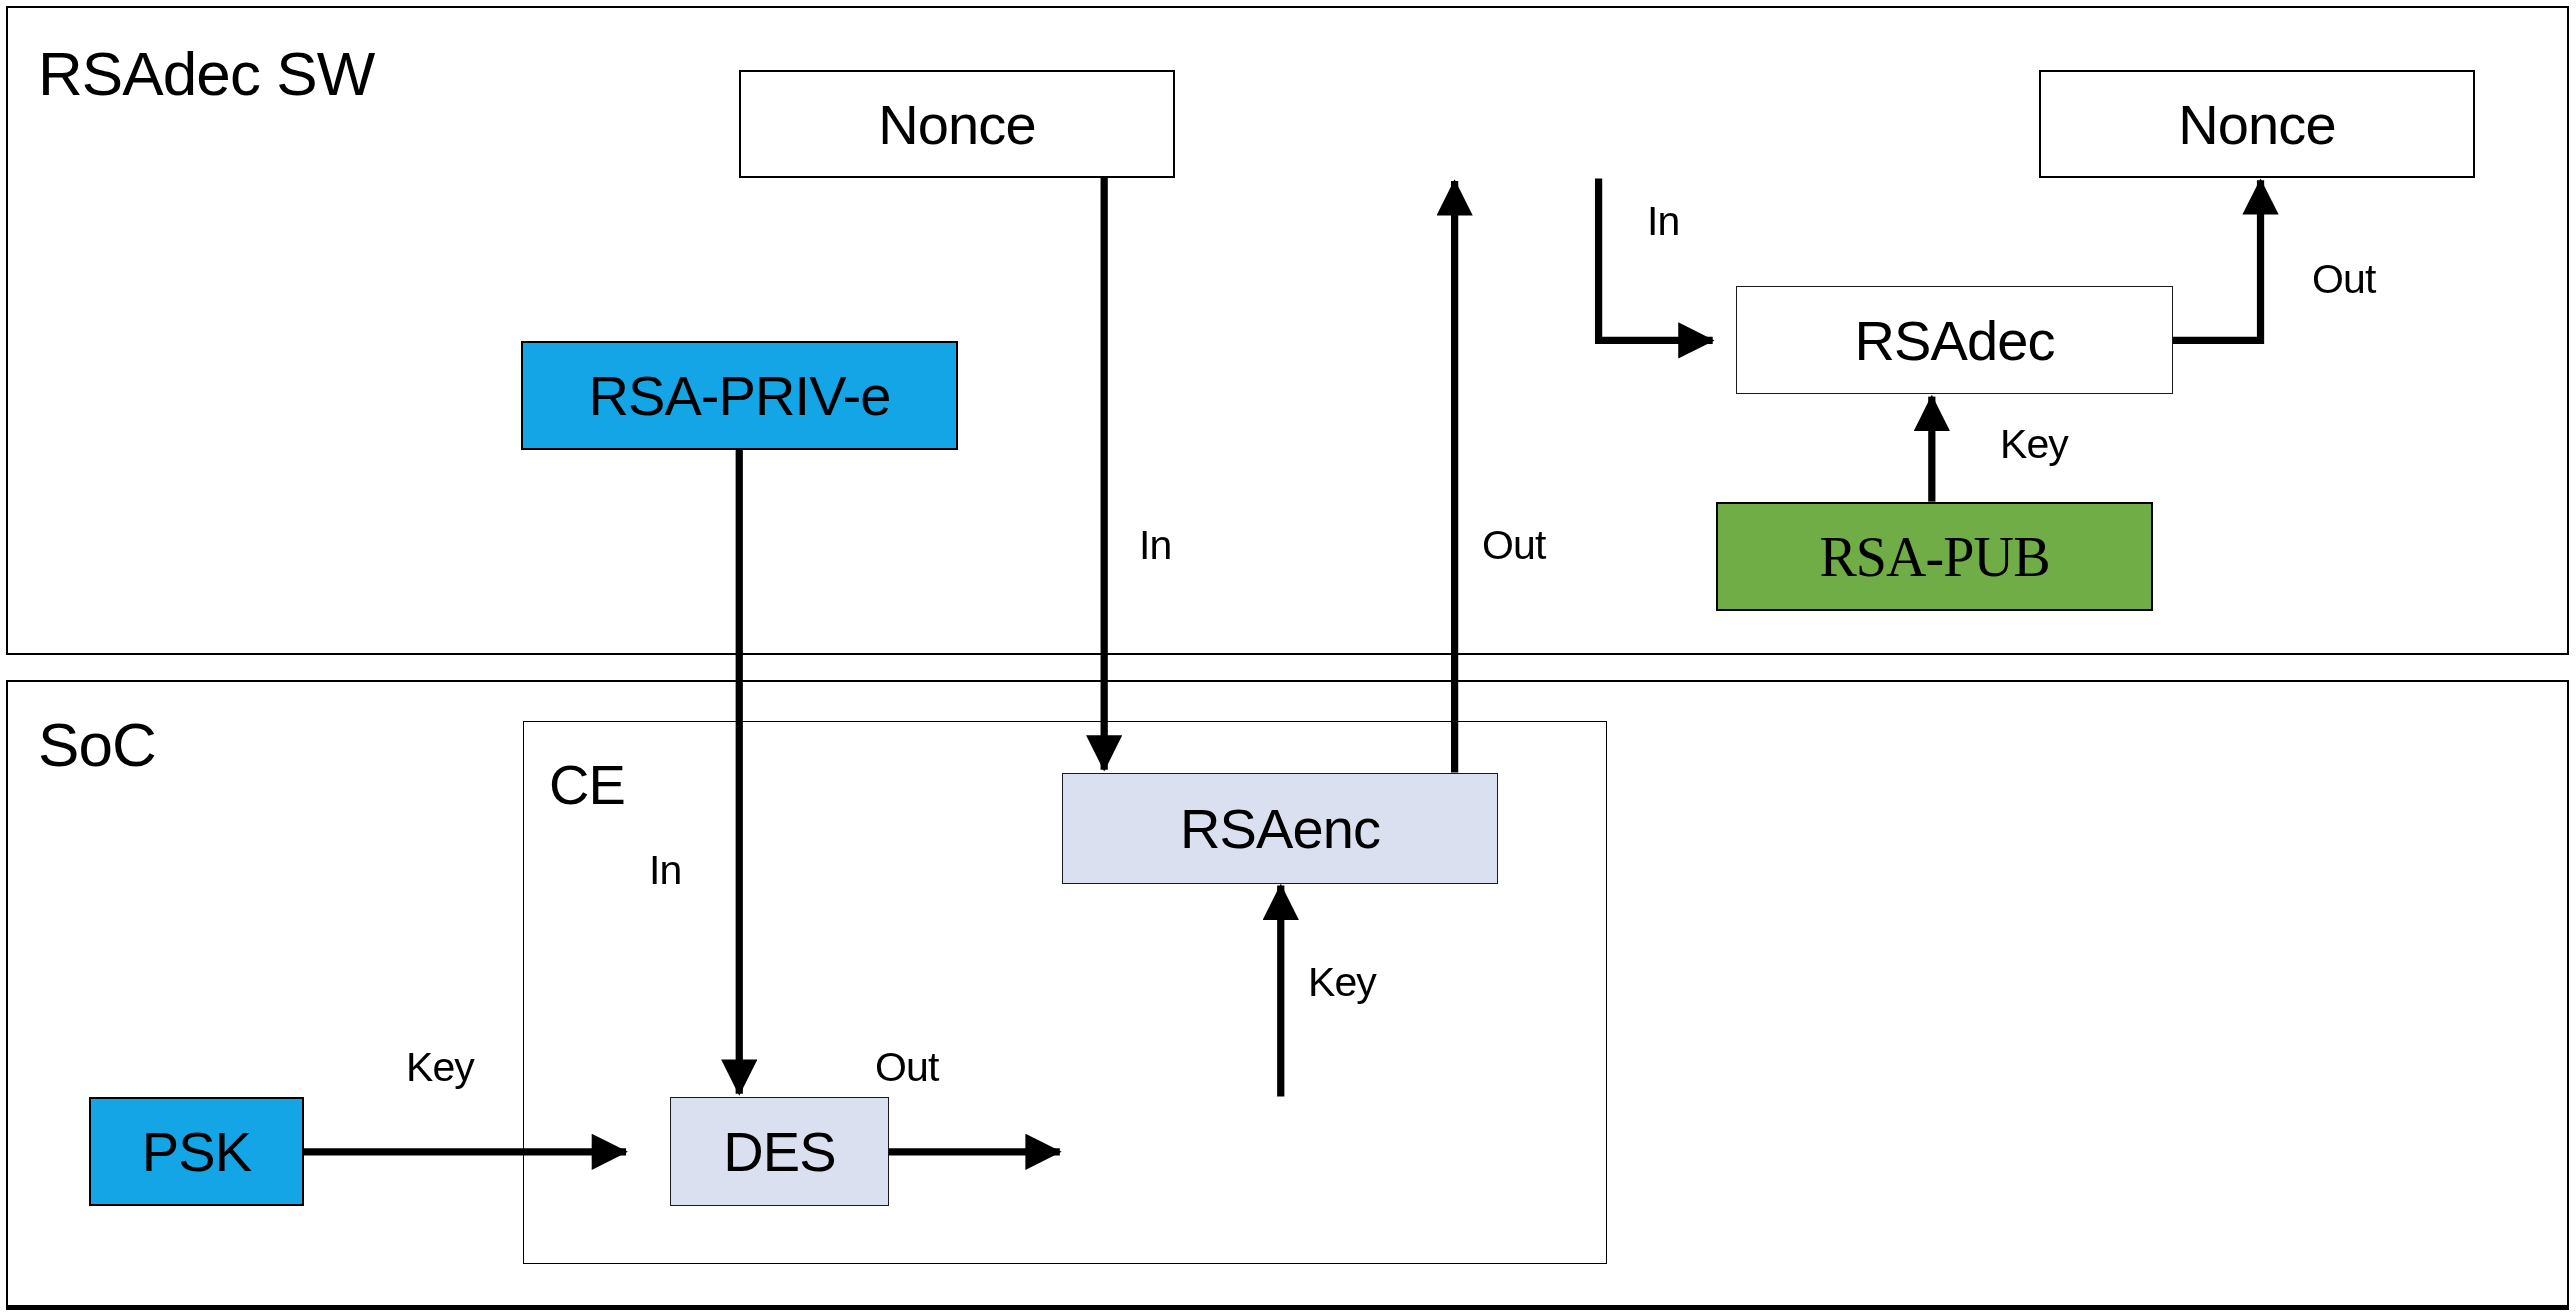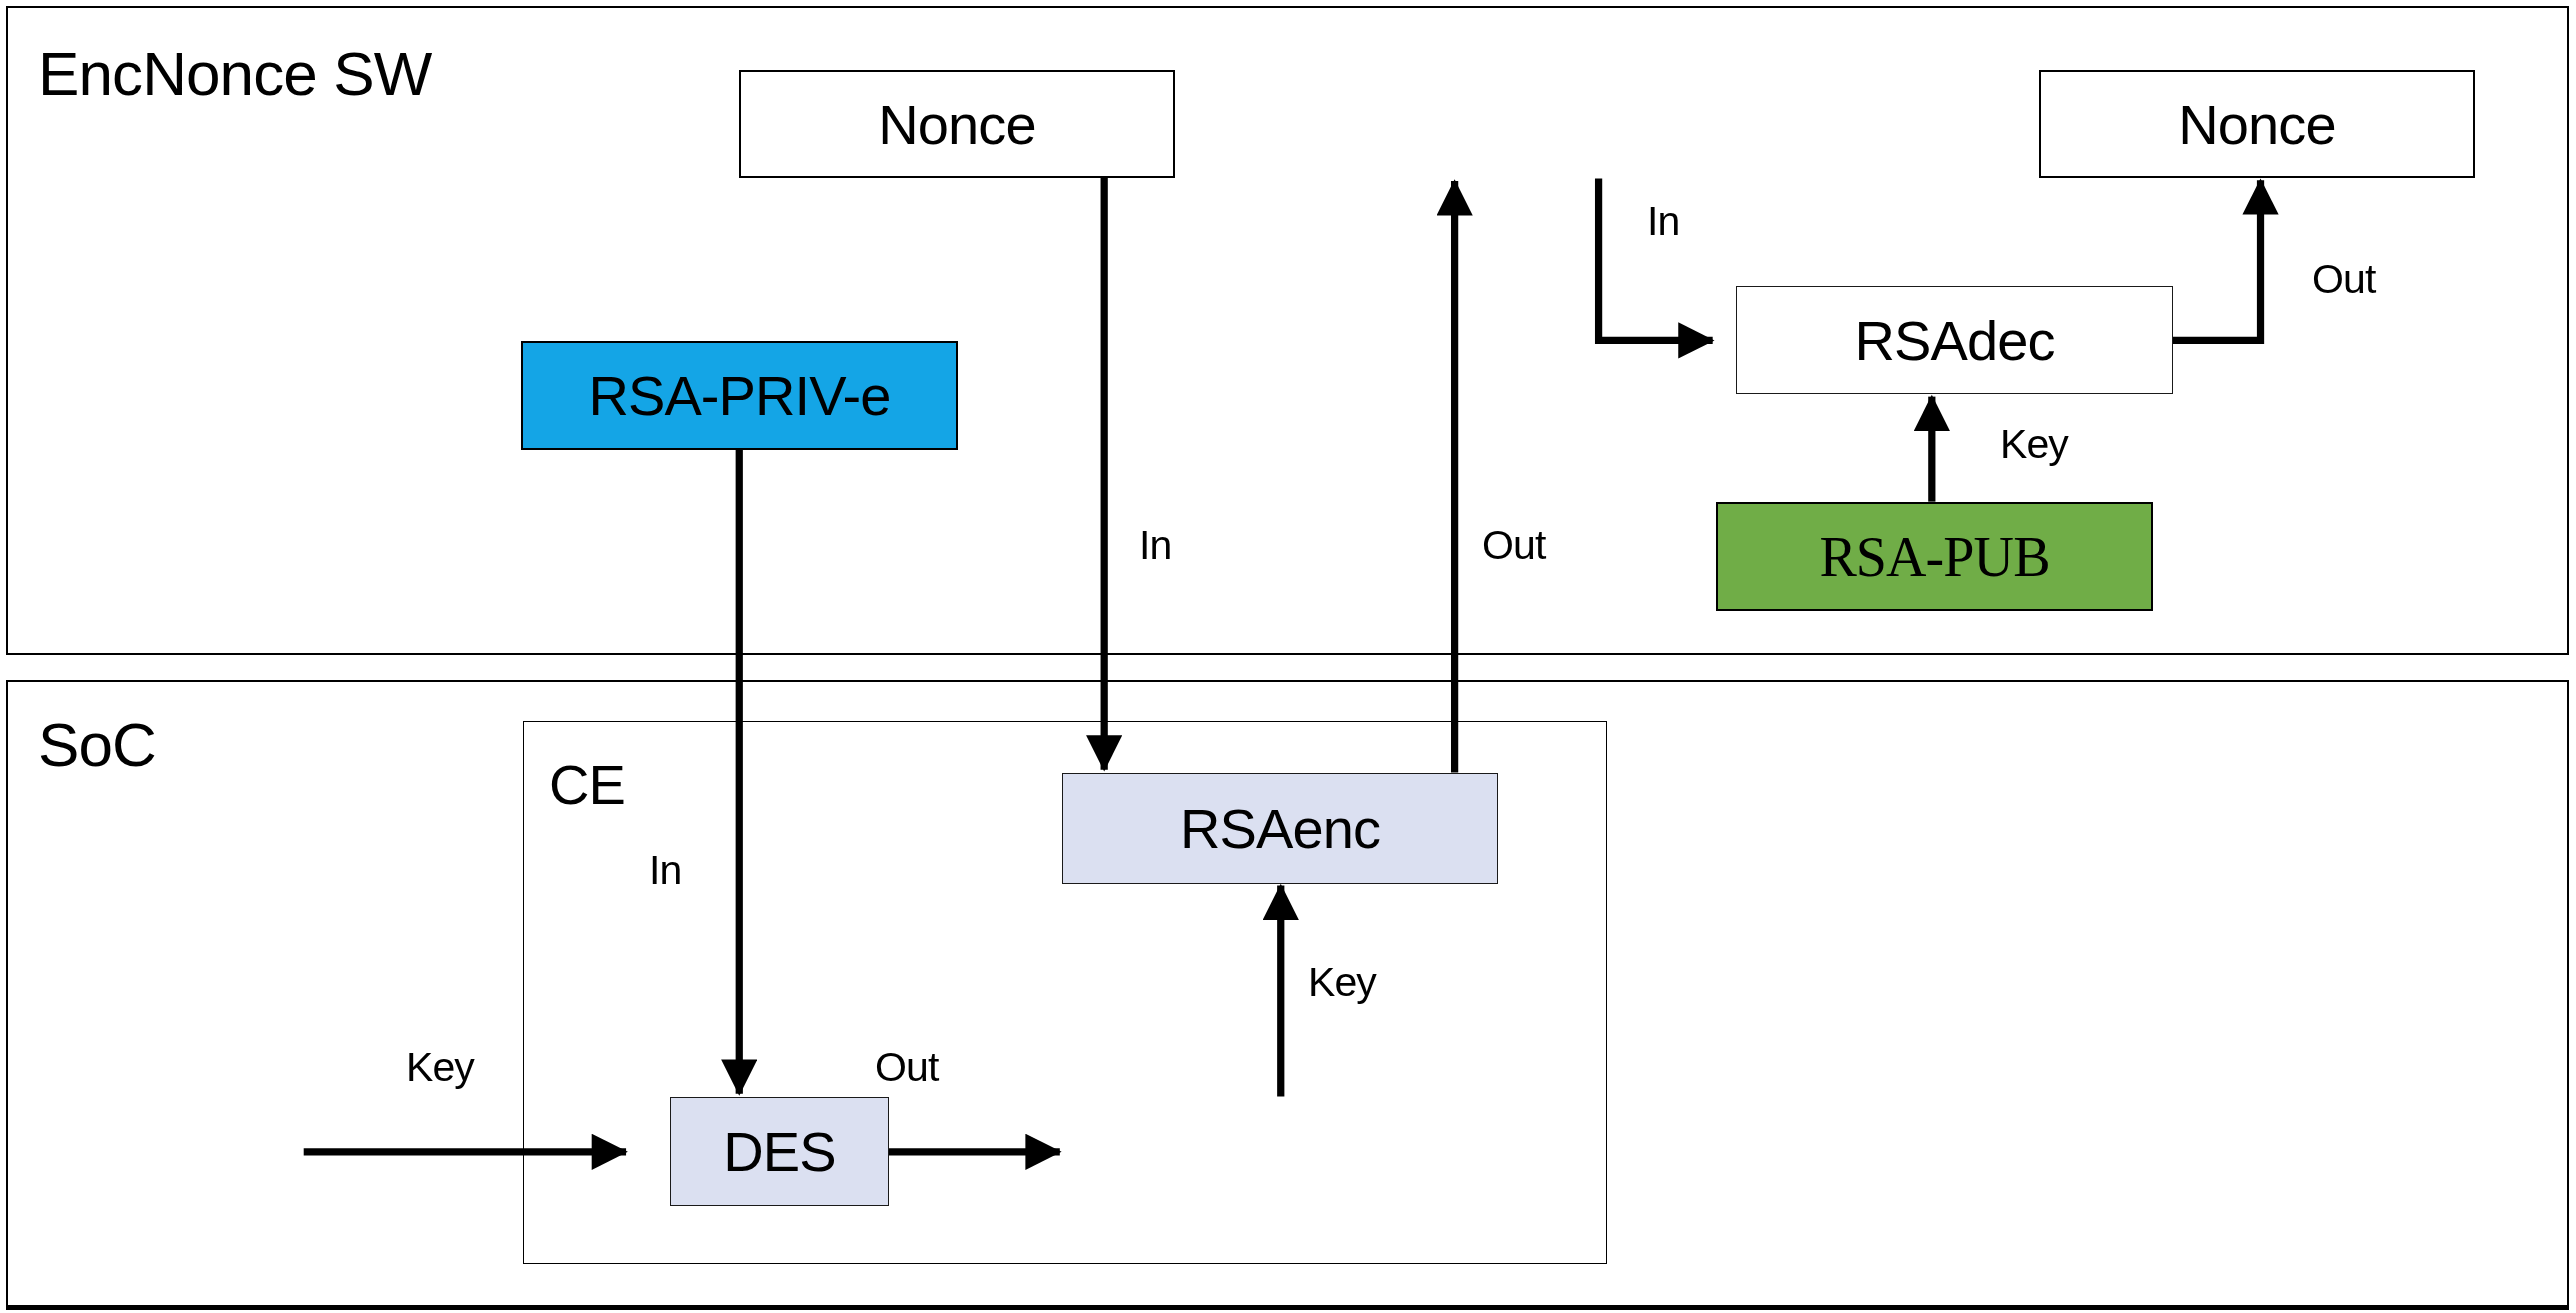--- a/index.html
+++ b/index.html
@@ -24,21 +24,21 @@
 </style>
 </head>
 <body>
 
 <div class="canvas">
 
   <div class="container" style="left:6.3px;top:6.3px;width:2563px;height:649px;"></div>
   <div class="container" style="left:6.3px;top:680px;width:2563px;height:630px;border-bottom-width:5.4px;"></div>
   <div class="container" style="left:523px;top:721px;width:1084px;height:543px;border-width:1.8px;"></div>
 
-  <div class="container-label" style="left:38px;top:43px;">EncNonce SW</div>
+  <div class="container-label" style="left:38px;top:43px;">RSAdec SW</div>
   <div class="container-label" style="left:38px;top:714px;">SoC</div>
   <div class="ce-label" style="left:549px;top:757px;">CE</div>
 
   <svg class="wires" width="2576" height="1313" viewBox="0 0 2844 1450">
     <defs>
       <marker id="ah" viewBox="0 0 10 10" refX="9.5" refY="5" markerWidth="5.5" markerHeight="5" orient="auto-start-reverse">
         <path d="M 0 0 L 10 5 L 0 10 z" style="fill:#000;stroke:none;"></path>
       </marker>
     </defs>
     <path d="M 1219 196 L 1219 850" marker-end="url(#ah)"></path>
@@ -61,20 +61,21 @@
 
   <div class="node thinb" style="left: 1716px; top: 286px; width: 437px; height: 108px; background-color: rgb(255, 255, 255); margin-left: 20px;">RSAdec</div>
 
   <div class="node" style="left: 1716px; top: 502px; width: 437px; height: 109px; background-color: rgb(112, 173, 71); font-family: Liberation Serif, serif;">RSA-PUB</div>
 
   <div class="node thinb" style="left: 1062px; top: 773px; width: 436px; height: 111px; background-color: rgb(219, 224, 241);">RSAenc</div>
 
   <div class="node thinb" style="left: 629px; top: 1097px; width: 219px; height: 109px; background-color: rgb(219, 224, 241); margin-left: 41px;">DES</div>
 
 
+  <div class="node" style="left: 89px; top: 1097px; width: 215px; height: 109px; background-color: rgb(20, 165, 230);">PSK</div>
 
   <div class="elabel" style="left:1139px;top:525px;">In</div>
   <div class="elabel" style="left:1482px;top:525px;">Out</div>
   <div class="elabel" style="left:1647px;top:201px;">In</div>
   <div class="elabel" style="left:2312px;top:259px;">Out</div>
   <div class="elabel" style="left:2000px;top:424px;">Key</div>
   <div class="elabel" style="left:649px;top:850px;">In</div>
   <div class="elabel" style="left:406px;top:1047px;">Key</div>
   <div class="elabel" style="left:875px;top:1047px;">Out</div>
   <div class="elabel" style="left:1308px;top:962px;">Key</div>

